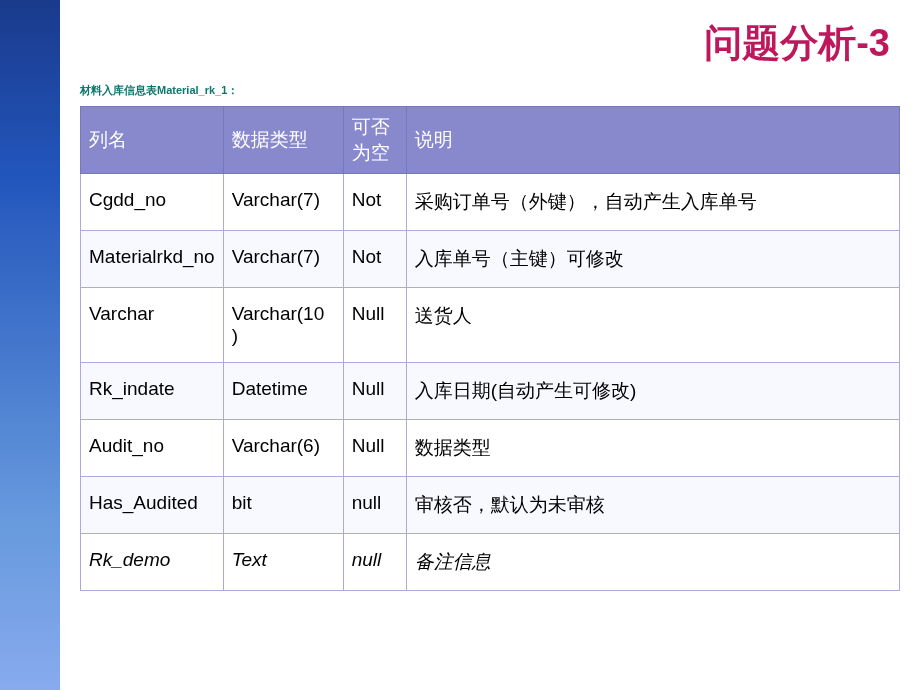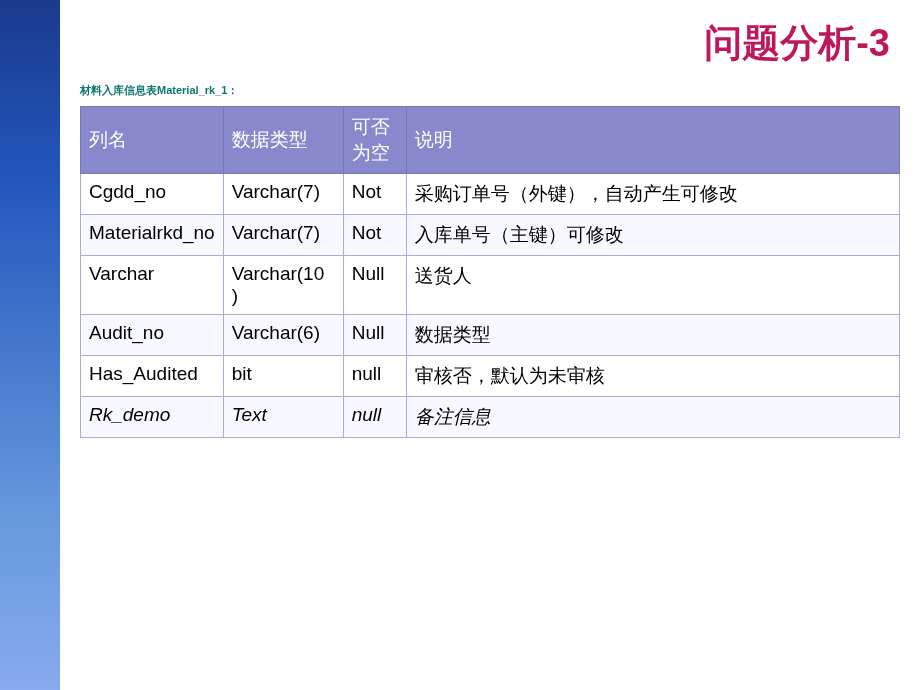--- a/index.html
+++ b/index.html
@@ -64,21 +64,21 @@
       background-color: #8888cc;
       color: #fff;
       border: 1px solid #7777bb;
       padding: 7px 8px;
       text-align: left;
       font-weight: normal;
     }
 
     .data-table td {
       border: 1px solid #aaaadd;
-      padding: 7px 8px;
+      padding: 15px 8px;
       vertical-align: top;
       color: #000;
       background: #fff;
       margin-left: 13px;
     }
 
     .data-table tr:nth-child(odd) td {
       background: #ffffff;
     }
 
@@ -114,33 +114,39 @@
         <th class="col-type">数据类型</th>
         <th class="col-null">可否<br>为空</th>
         <th class="col-desc">说明</th>
       </tr>
     </thead>
     <tbody id="table-body">
     <tr>
           <td>Cgdd_no</td>
           <td>Varchar(7)</td>
           <td>Not</td>
-          <td>采购订单号（外键），自动产生可修改</td>
+          <td>采购订单号（外键），自动产生入库单号</td>
         </tr>
         <tr>
           <td>Materialrkd_no</td>
           <td>Varchar(7)</td>
           <td>Not</td>
           <td>入库单号（主键）可修改</td>
         </tr>
         <tr>
           <td>Varchar</td>
           <td>Varchar(10<br>)</td>
           <td>Null</td>
           <td>送货人</td>
+        </tr>
+        <tr>
+          <td>Rk_indate</td>
+          <td>Datetime</td>
+          <td>Null</td>
+          <td>入库日期(自动产生可修改)</td>
         </tr>
         <tr>
           <td>Audit_no</td>
           <td>Varchar(6)</td>
           <td>Null</td>
           <td>数据类型</td>
         </tr>
         <tr>
           <td>Has_Audited</td>
           <td>bit</td>

